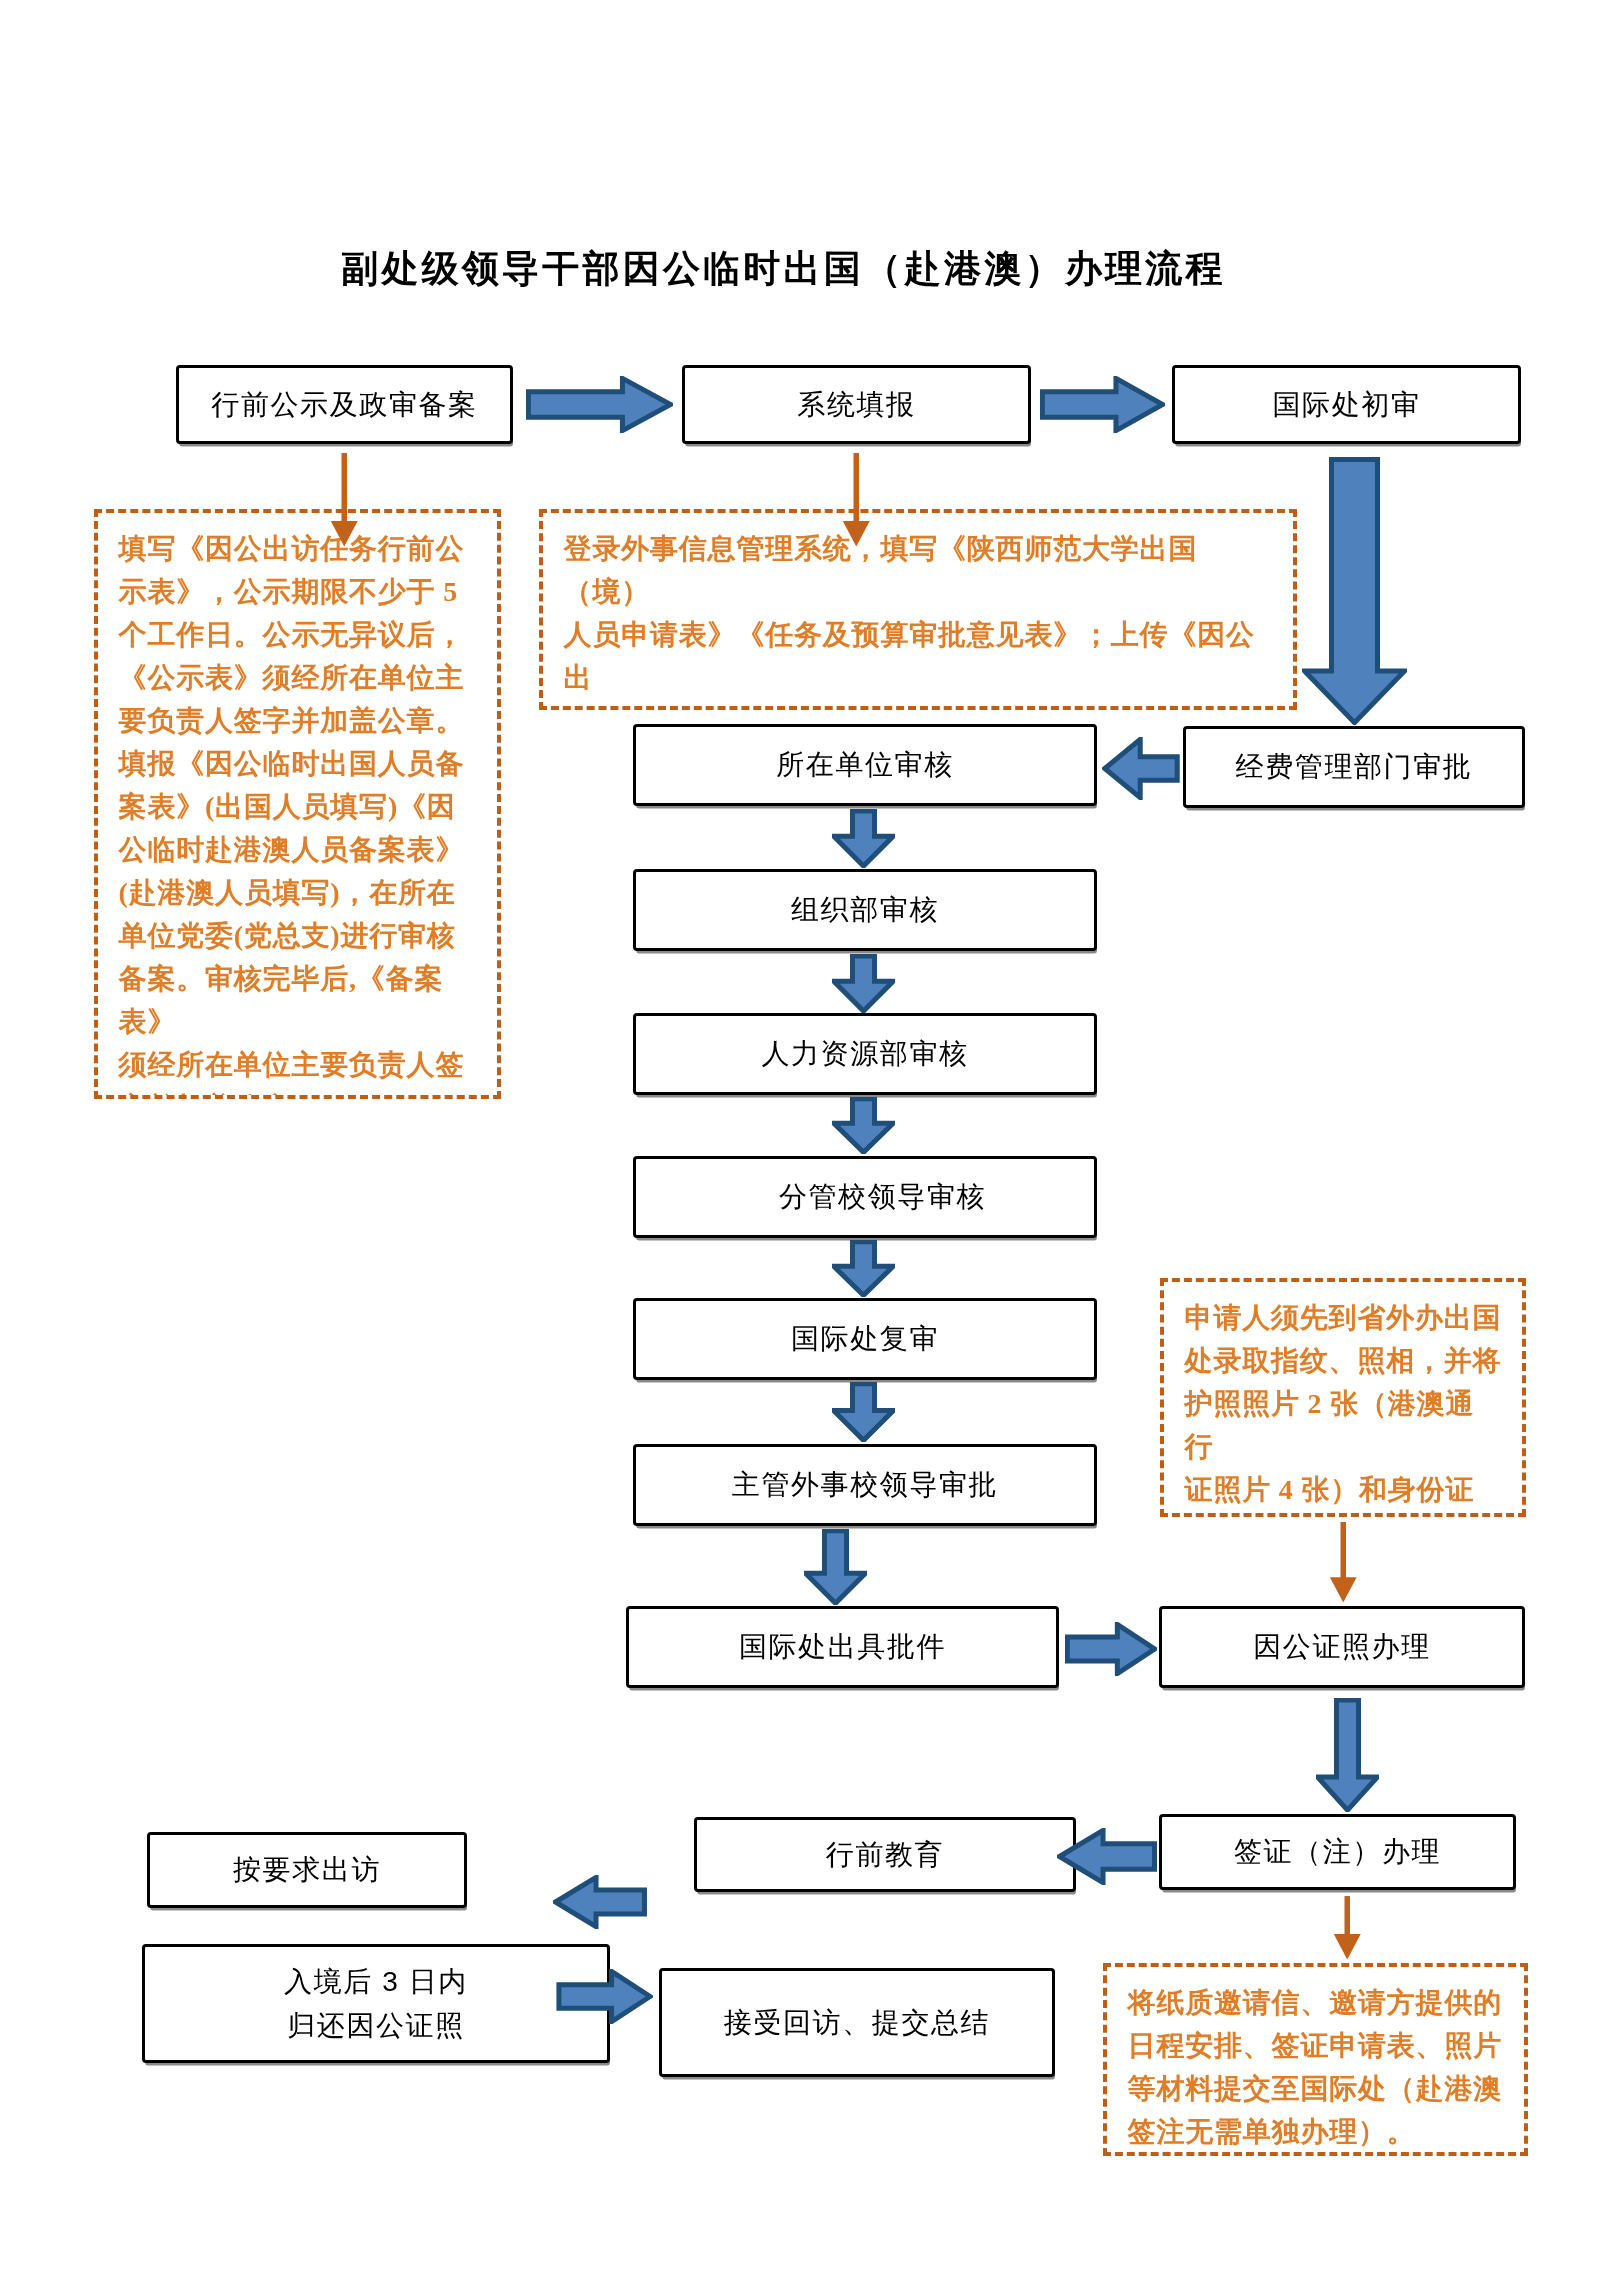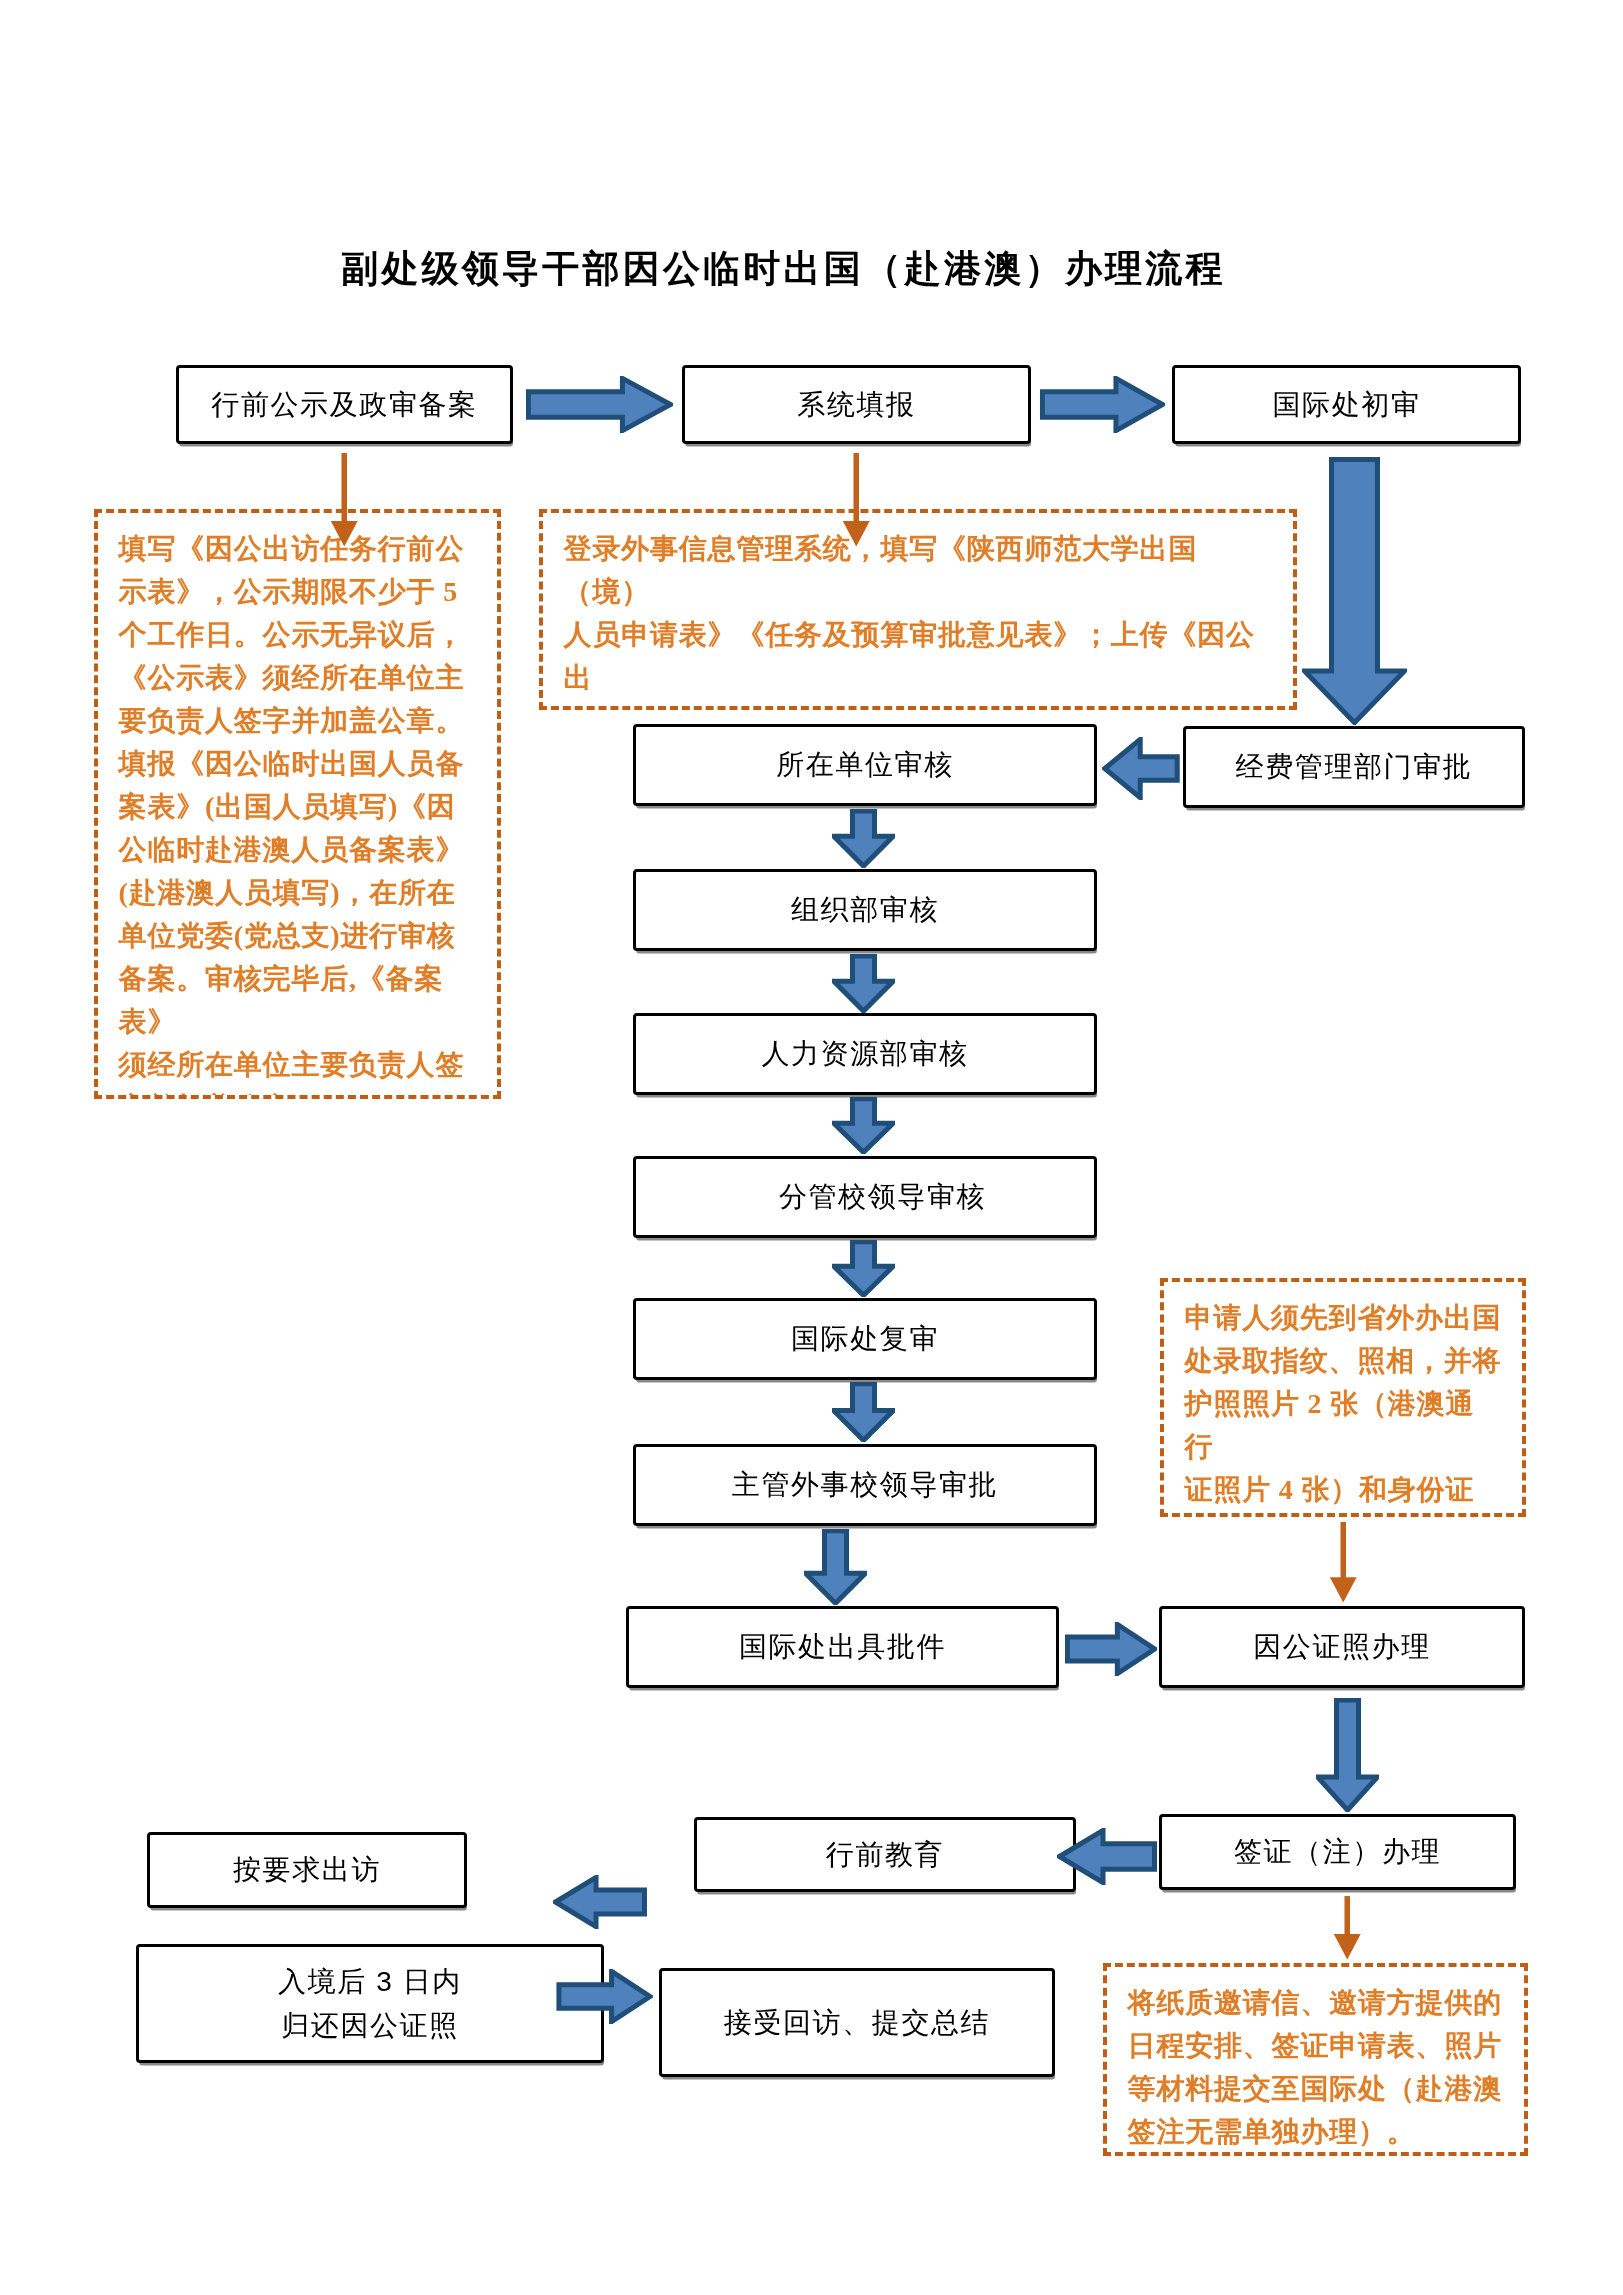--- a/index.html
+++ b/index.html
@@ -48,21 +48,21 @@
   <div class="node" style="left:633px;top:1156px;width:464px;height:82px;padding-left:35px;"><span>分管校领导审核</span></div>
   <div class="node" style="left:633px;top:1298px;width:464px;height:82px;"><span>国际处复审</span></div>
   <div class="node" style="left:633px;top:1444px;width:464px;height:82px;"><span>主管外事校领导审批</span></div>
 
   <div class="node" style="left:626px;top:1606px;width:433px;height:82px;"><span>国际处出具批件</span></div>
   <div class="node" style="left:1159px;top:1606px;width:366px;height:82px;"><span>因公证照办理</span></div>
 
   <div class="node" style="left:147px;top:1815px;width:320px;height:76px;margin-top:17px;"><span>按要求出访</span></div>
   <div class="node" style="left:694px;top:1817px;width:382px;height:75px;"><span>行前教育</span></div>
   <div class="node" style="left:1159px;top:1814px;width:357px;height:76px;"><span>签证（注）办理</span></div>
-  <div class="node" style="left:136px;top:1944px;width:468px;height:119px;text-align:center;"><span>入境后 3 日内
+  <div class="node" style="left:142px;top:1944px;width:468px;height:119px;text-align:center;"><span>入境后 3 日内
 归还因公证照</span></div>
   <div class="node" style="left:659px;top:1948px;width:396px;height:109px;margin-top:20px;"><span>接受回访、提交总结</span></div>
 
   <div class="note" style="left:94px;top:509px;width:407px;height:590px;">填写《因公出访任务行前公
 示表》，公示期限不少于 5
 个工作日。公示无异议后，
 《公示表》须经所在单位主
 要负责人签字并加盖公章。
 填报《因公临时出国人员备
 案表》(出国人员填写)《因

